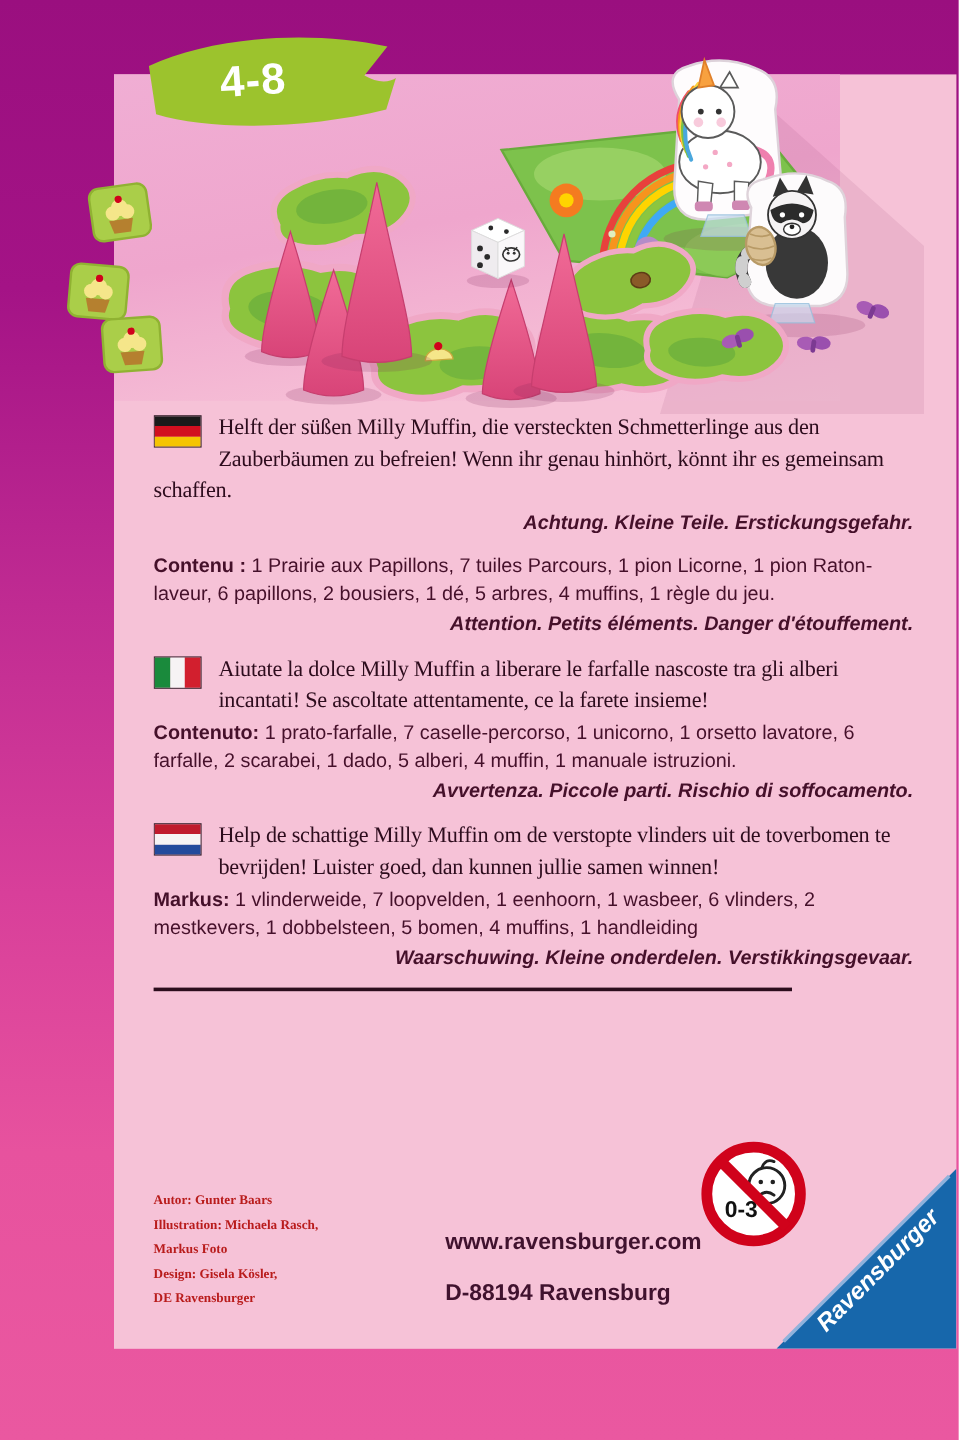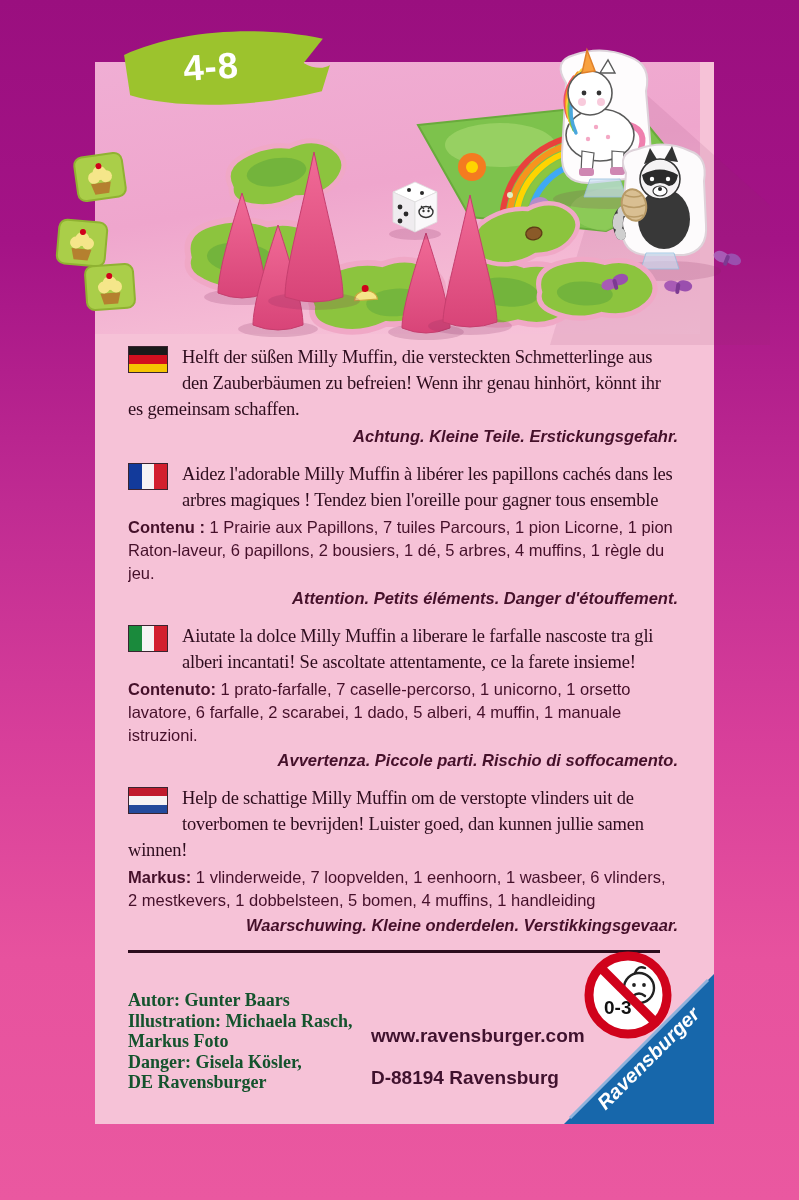--- a/index.html
+++ b/index.html
@@ -2,21 +2,21 @@
 <html><head>
 <meta charset="utf-8">
 <style>
   html,body{margin:0;padding:0;}
   .page{
     position:relative;width:799px;height:1200px;overflow:hidden;
     background:linear-gradient(180deg,#9a0f7f 0%,#a41386 20%,#c02b92 42%,#d83f9a 62%,#e7529e 80%,#ea58a0 100%);
     font-family:"Liberation Sans","DejaVu Sans",sans-serif;
   }
   .card{
-    position:absolute;left:95px;top:62px;width:619px;height:1062px;
+    position:absolute;left:95px;top:62px;width:702px;height:1062px;
     background:#f6c2d7;
   }
   .photo-backdrop{
     position:absolute;left:0;top:0;width:605px;height:272px;
     background:linear-gradient(170deg,#f0aed4 0%,#efa6cd 45%,#f5bcd5 78%,#f7c4da 100%);
   }
   .card-content{
     position:relative;z-index:3;
     padding:282px 36px 0 33px;
     color:#2f0e1f;
@@ -44,21 +44,21 @@
   .warning{
     font-size:16.5px;line-height:23px;font-weight:700;color:#45102a;
     text-align:right;margin:2px 0 0 0;font-style:italic;
   }
   .divider{
     height:3px;background:#2c0d1d;margin:12px 0 0 0;width:532px;border:0;
   }
   .credits{
     position:absolute;left:33px;top:928px;width:250px;z-index:3;
     font-family:"Liberation Serif","DejaVu Serif",serif;font-weight:700;
-    font-size:18px;line-height:20.5px;color:#14532d;
+    font-size:11px;line-height:20.5px;color:#b91c1c;
   }
   .credits span{display:block;}
   .pubcol{
     position:absolute;left:276px;top:942px;width:230px;z-index:3;
     font-size:19px;line-height:24px;color:#40122e;font-weight:700;margin-top:20px;
   }
   .pubcol .site{margin-bottom:18px;font-weight:700;}
   .age-icon{position:absolute;left:488px;top:888px;width:90px;height:90px;z-index:4;}
   .corner-logo{position:absolute;right:0;bottom:0;width:150px;height:150px;z-index:4;}
   .ribbon{position:absolute;left:116px;top:18px;width:222px;height:92px;z-index:6;}
@@ -80,28 +80,20 @@
               <span class="s s1"></span>
               <span class="s s2"></span>
               <span class="s s3"></span>
             </span>
           <span>Helft der süßen Milly Muffin, die versteckten Schmetterlinge aus den Zauberbäumen zu befreien! Wenn ihr genau hinhört, könnt ihr es gemeinsam schaffen.</span>
         </p>
         <p class="warning">Achtung. Kleine Teile. Erstickungsgefahr.</p>
       </div>
 
       <div class="section">
-        <p class="intro">
-          <span class="flag flag-fr">
-              <span class="s s1"></span>
-              <span class="s s2"></span>
-              <span class="s s3"></span>
-            </span>
-          <span>Aidez l'adorable Milly Muffin à libérer les papillons cachés dans les arbres magiques ! Tendez bien l'oreille pour gagner tous ensemble</span>
-        </p>
         <p class="contents"><b>Contenu :</b><span> 1 Prairie aux Papillons, 7 tuiles Parcours, 1 pion Licorne, 1 pion Raton-laveur, 6 papillons, 2 bousiers, 1 dé, 5 arbres, 4 muffins, 1 règle du jeu.</span></p>
         <p class="warning">Attention. Petits éléments. Danger d'étouffement.</p>
       </div>
 
       <div class="section">
         <p class="intro">
           <span class="flag flag-it">
               <span class="s s1"></span>
               <span class="s s2"></span>
               <span class="s s3"></span>
@@ -125,21 +117,21 @@
         <p class="warning">Waarschuwing. Kleine onderdelen. Verstikkingsgevaar.</p>
       </div>
 
       <hr class="divider">
     </div>
 
     <div class="credits">
       <span>Autor: Gunter Baars</span>
       <span>Illustration: Michaela Rasch,</span>
       <span>Markus Foto</span>
-      <span>Danger: Gisela Kösler,</span>
+      <span>Design: Gisela Kösler,</span>
       <span>DE Ravensburger</span>
     </div>
 
     <div class="pubcol">
       <div class="site">www.ravensburger.com</div>
       <div>D-88194 Ravensburg</div>
     </div>
 
     <svg class="age-icon" viewBox="0 0 90 90">
       <circle cx="45" cy="45" r="39" fill="#ffffff" stroke="#d0021b" stroke-width="9"></circle>

